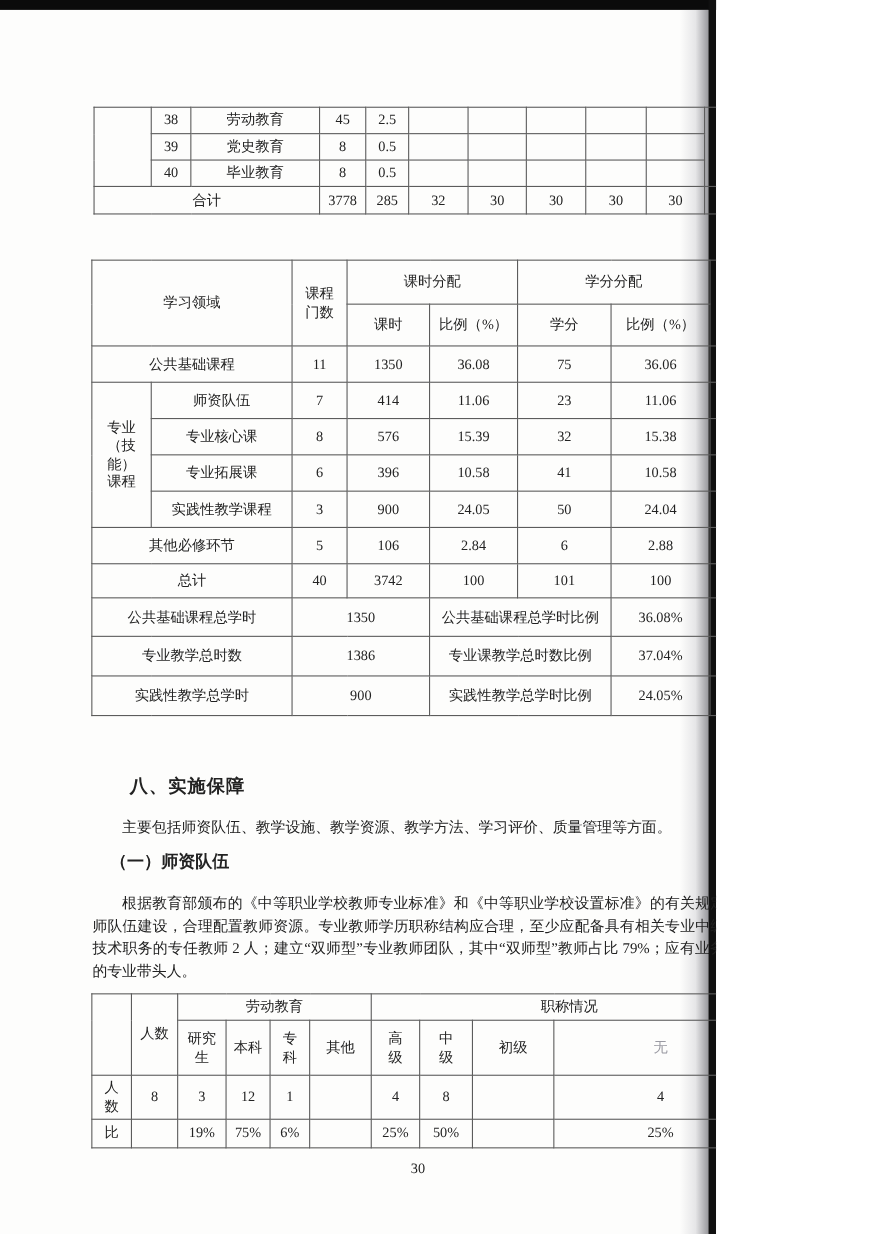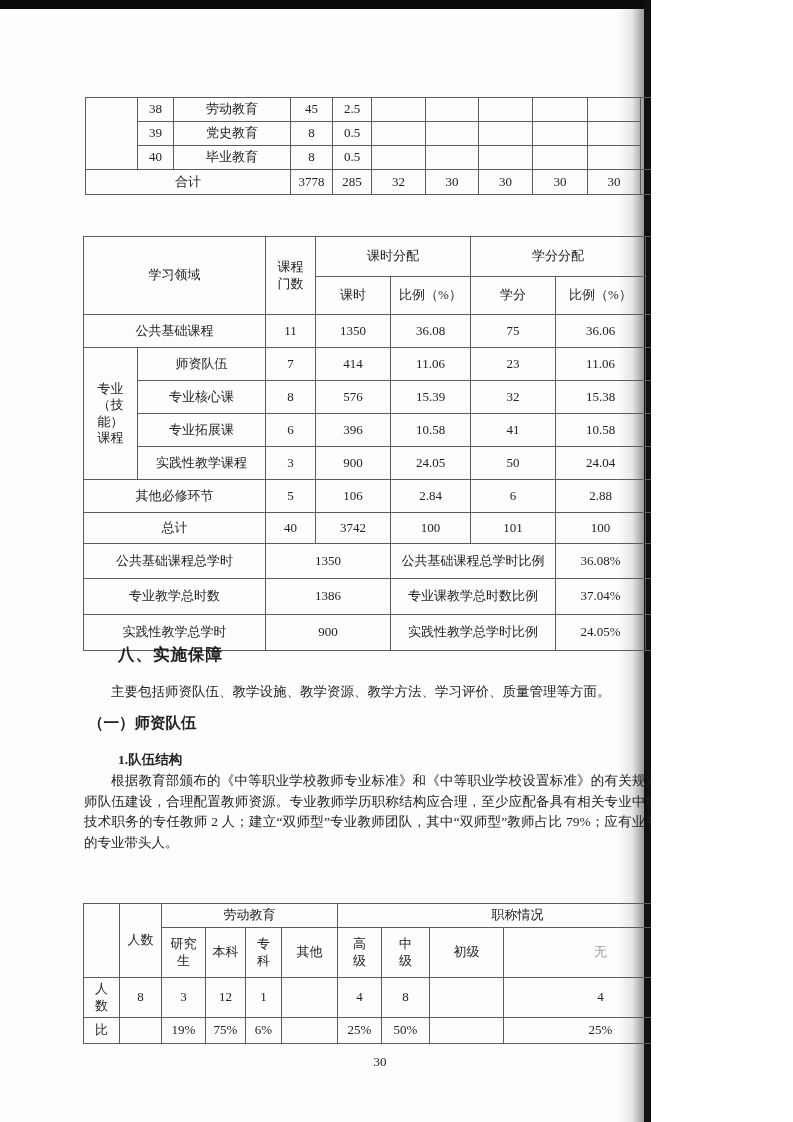--- a/index.html
+++ b/index.html
@@ -18,24 +18,24 @@
     background:linear-gradient(90deg,rgba(180,180,188,0) 0%,rgba(160,160,170,0.25) 55%,rgba(70,70,78,0.55) 100%);}
   
   table{border-collapse:collapse;table-layout:fixed;}
   td,th{border:1px solid #5c5c5c;text-align:center;vertical-align:middle;
     font-weight:normal;white-space:pre-line;line-height:1.25;padding:1px 2px;overflow:hidden;}
   .t1{position:absolute;left:85px;top:97px;width:605px;font-size:13px;}
   .t2{position:absolute;left:83px;top:236px;width:607px;font-size:13px;}
   .t3{position:absolute;left:83px;top:903px;width:614px;font-size:13px;}
   .faded{color:#9a9aa2;}
   
-  .sec{position:absolute;left:84px;top:644px;width:630px;}
+  .sec{position:absolute;left:84px;top:704px;width:630px;}
   .h-main{font-size:16.5px;font-weight:bold;margin:0 0 13px 34px;letter-spacing:1px;}
   .p-intro{font-size:13.5px;margin:16px 0 11px 0;text-indent:2em;line-height:1.5;}
-  .h-sub{font-size:15.5px;font-weight:bold;margin:0 0 17px 4px;}
+  .h-sub{font-size:15.5px;font-weight:bold;margin:0 0 17px 16px;}
   .h-item{font-size:13.5px;font-weight:bold;margin:0 0 2px 34px;}
   .p-body{font-size:13.5px;margin:0;text-indent:2em;text-align:justify;line-height:1.52;}
   .pageno{position:absolute;left:0;top:1054px;width:760px;text-align:center;font-size:13px;}
 </style>
 </head>
 <body>
 
 <div class="page">
 
   <div class="scan-top"></div>
@@ -218,21 +218,20 @@
       <td>24.05%</td>
       <td></td>
     </tr>
   </tbody>
     </table>
 
   <div class="sec">
     <div class="h-main">八、实施保障</div>
     <p class="p-intro">主要包括师资队伍、教学设施、教学资源、教学方法、学习评价、质量管理等方面。</p>
     <div class="h-sub">（一）师资队伍</div>
-    <div class="h-item">1.队伍结构</div>
     <p class="p-body">根据教育部颁布的《中等职业学校教师专业标准》和《中等职业学校设置标准》的有关规定，进行教师队伍建设，合理配置教师资源。专业教师学历职称结构应合理，至少应配备具有相关专业中级以上专业技术职务的专任教师 2 人；建立“双师型”专业教师团队，其中“双师型”教师占比 79%；应有业务水平较高的专业带头人。</p>
   </div>
 
   <table class="t3">
     <colgroup>
       <col style="width:36px">
         <col style="width:42px">
         <col style="width:44px">
       <col style="width:40px">
         <col style="width:36px">

